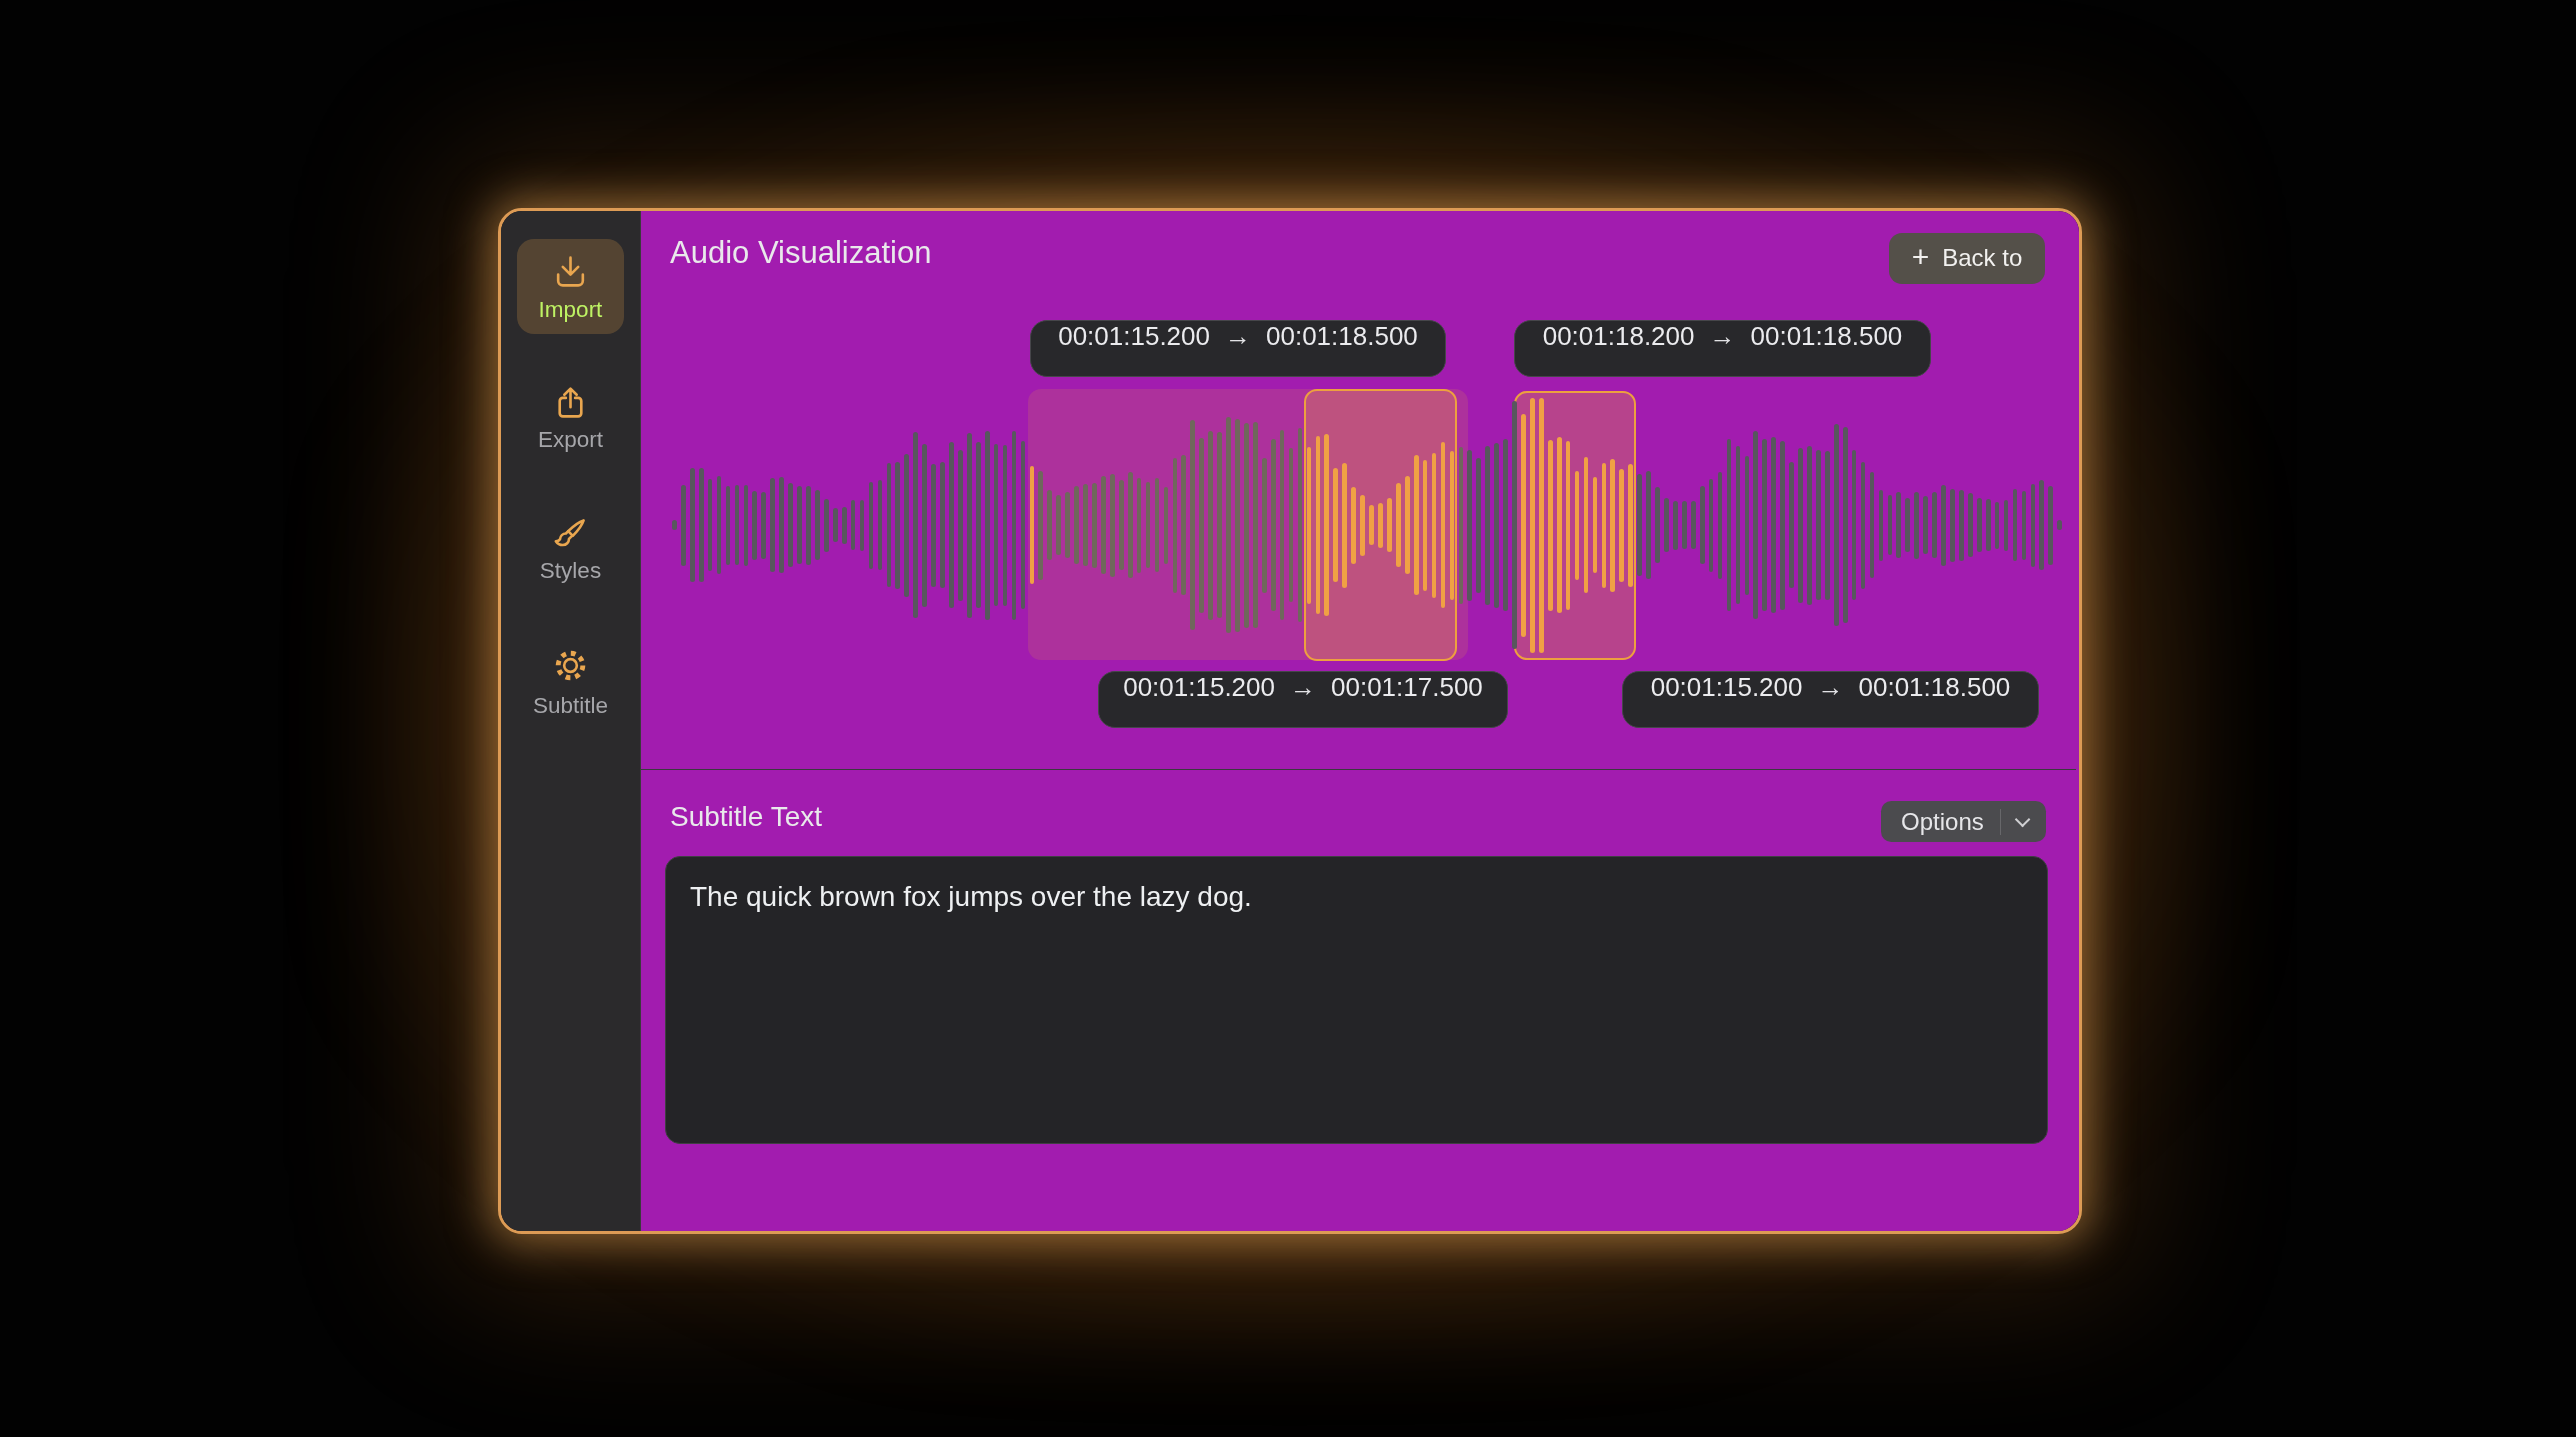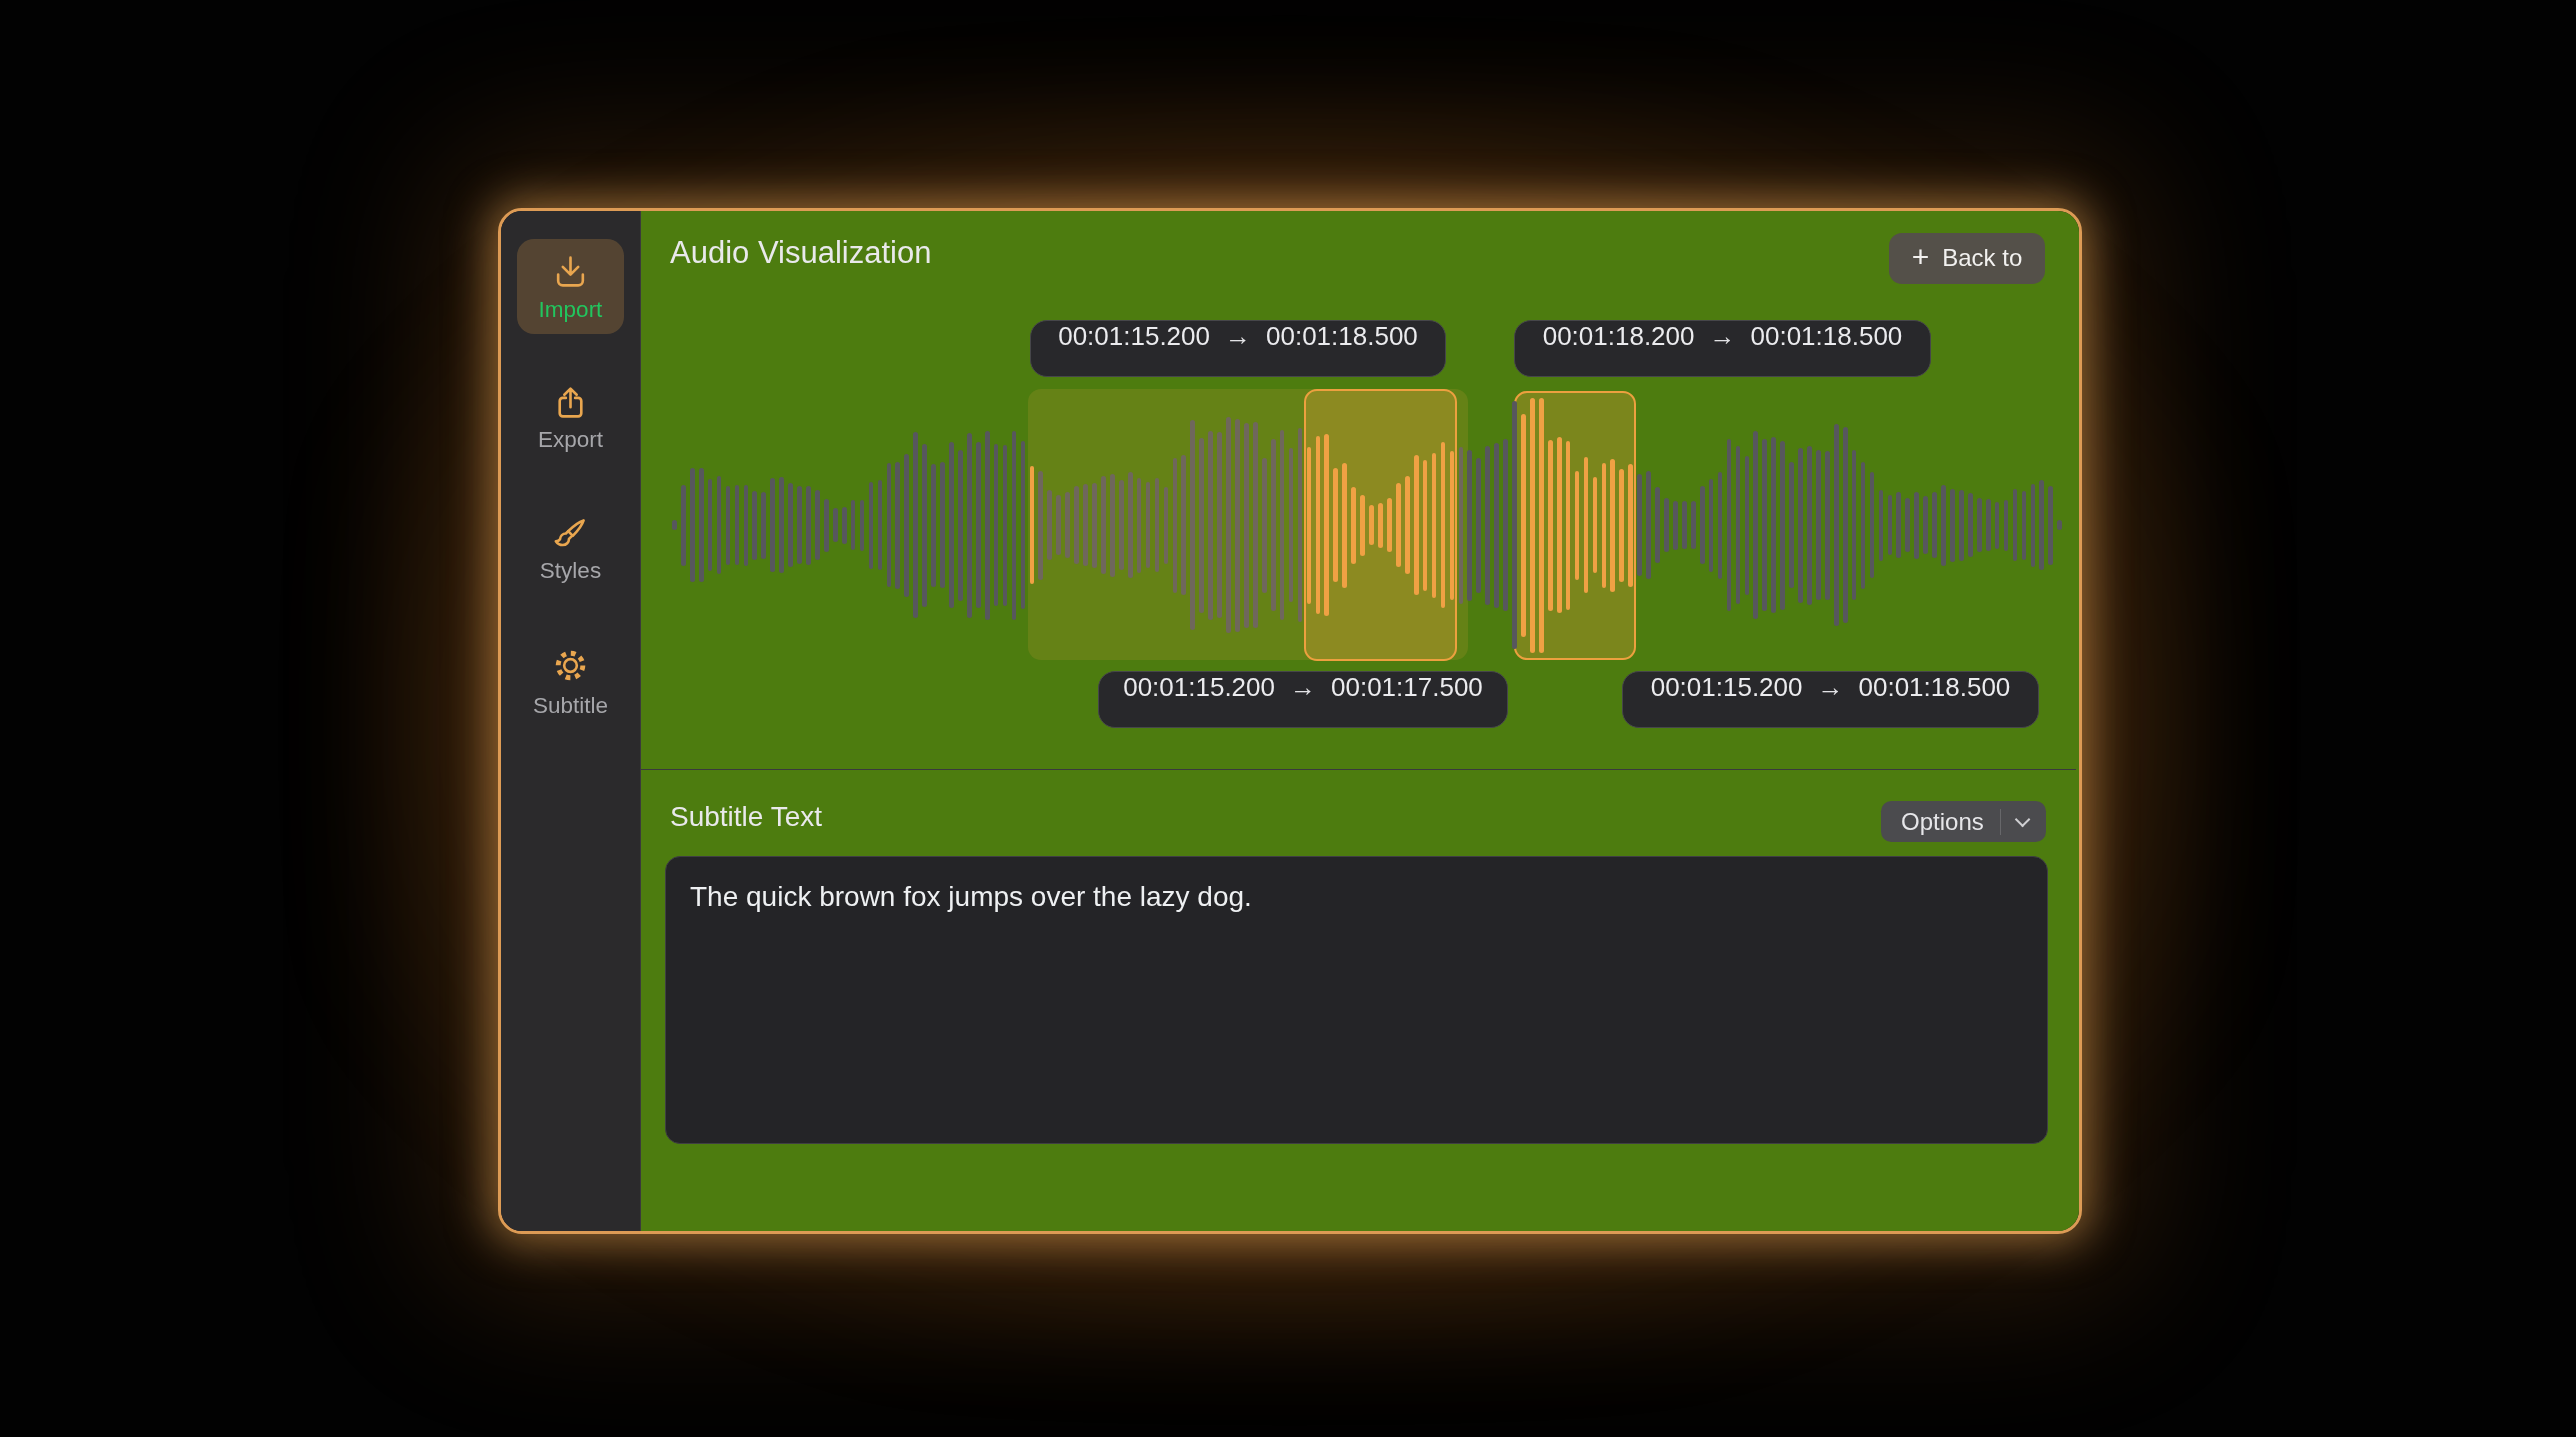--- a/index.html
+++ b/index.html
@@ -27,25 +27,25 @@
   .winbody{flex:1;display:flex;min-height:0;}
 
   
   .sidebar{flex:0 0 140px;background:#2b2a2c;border-right:0.9px solid #3b3a3b;
     display:flex;flex-direction:column;align-items:center;padding-top:28px;gap:36px;}
   .side-item{width:107px;display:flex;flex-direction:column;align-items:center;
     padding:14px 0 11.2px;border-radius:17px;cursor:default;}
   .side-item.active{background:rgba(232,162,72,0.22);}
   .side-item svg{display:block;}
   .side-label{margin-top:6.6px;font-size:22.5px;color:#a6a6aa;}
-  .side-item.active .side-label{color:#22c55e;}
+  .side-item.active .side-label{color:#bef264;}
   .gear-wrap{width:41px;height:41px;display:flex;align-items:center;justify-content:center;}
 
   
-  .main{flex:1;position:relative;background:#4d7c0f;}
+  .main{flex:1;position:relative;background:#a21caf;}
 
   .section-title{position:absolute;color:#e9e9eb;font-weight:500;}
   .audio-title{left:29px;top:24px;font-size:31px;}
   .subtitle-title{left:29px;top:590px;font-size:28px;}
 
   .back-btn{position:absolute;left:1248px;top:21.5px;width:156px;height:51px;border-radius:13px;
     background:#545049;color:#f2f1ef;display:flex;align-items:center;justify-content:center;
     gap:13px;font-size:24px;border:none;cursor:pointer;}
   .back-btn .plus{font-size:30px;font-weight:400;line-height:1;transform:translateY(-0.9px);}
 

